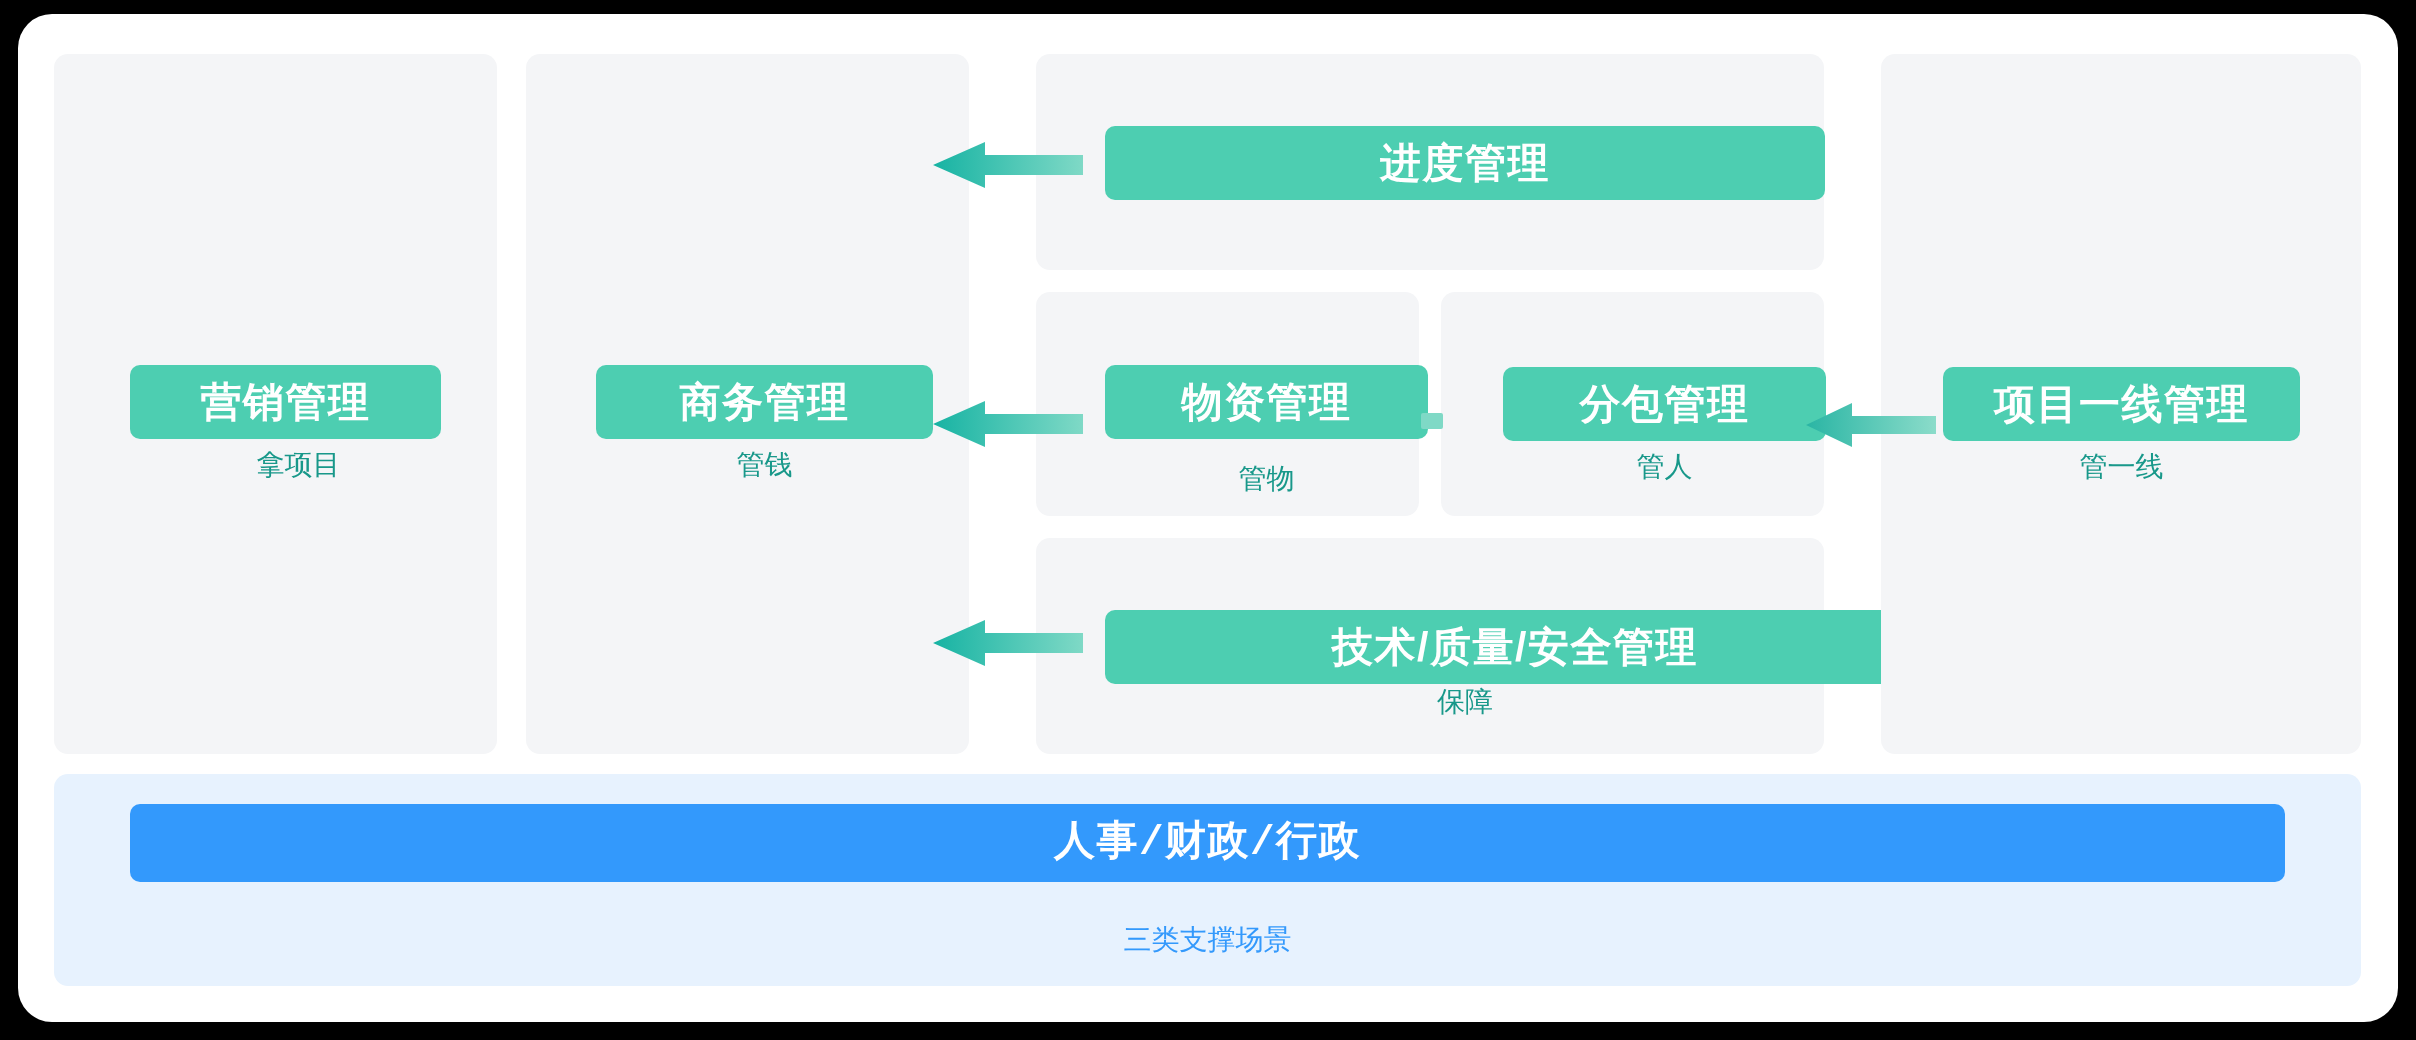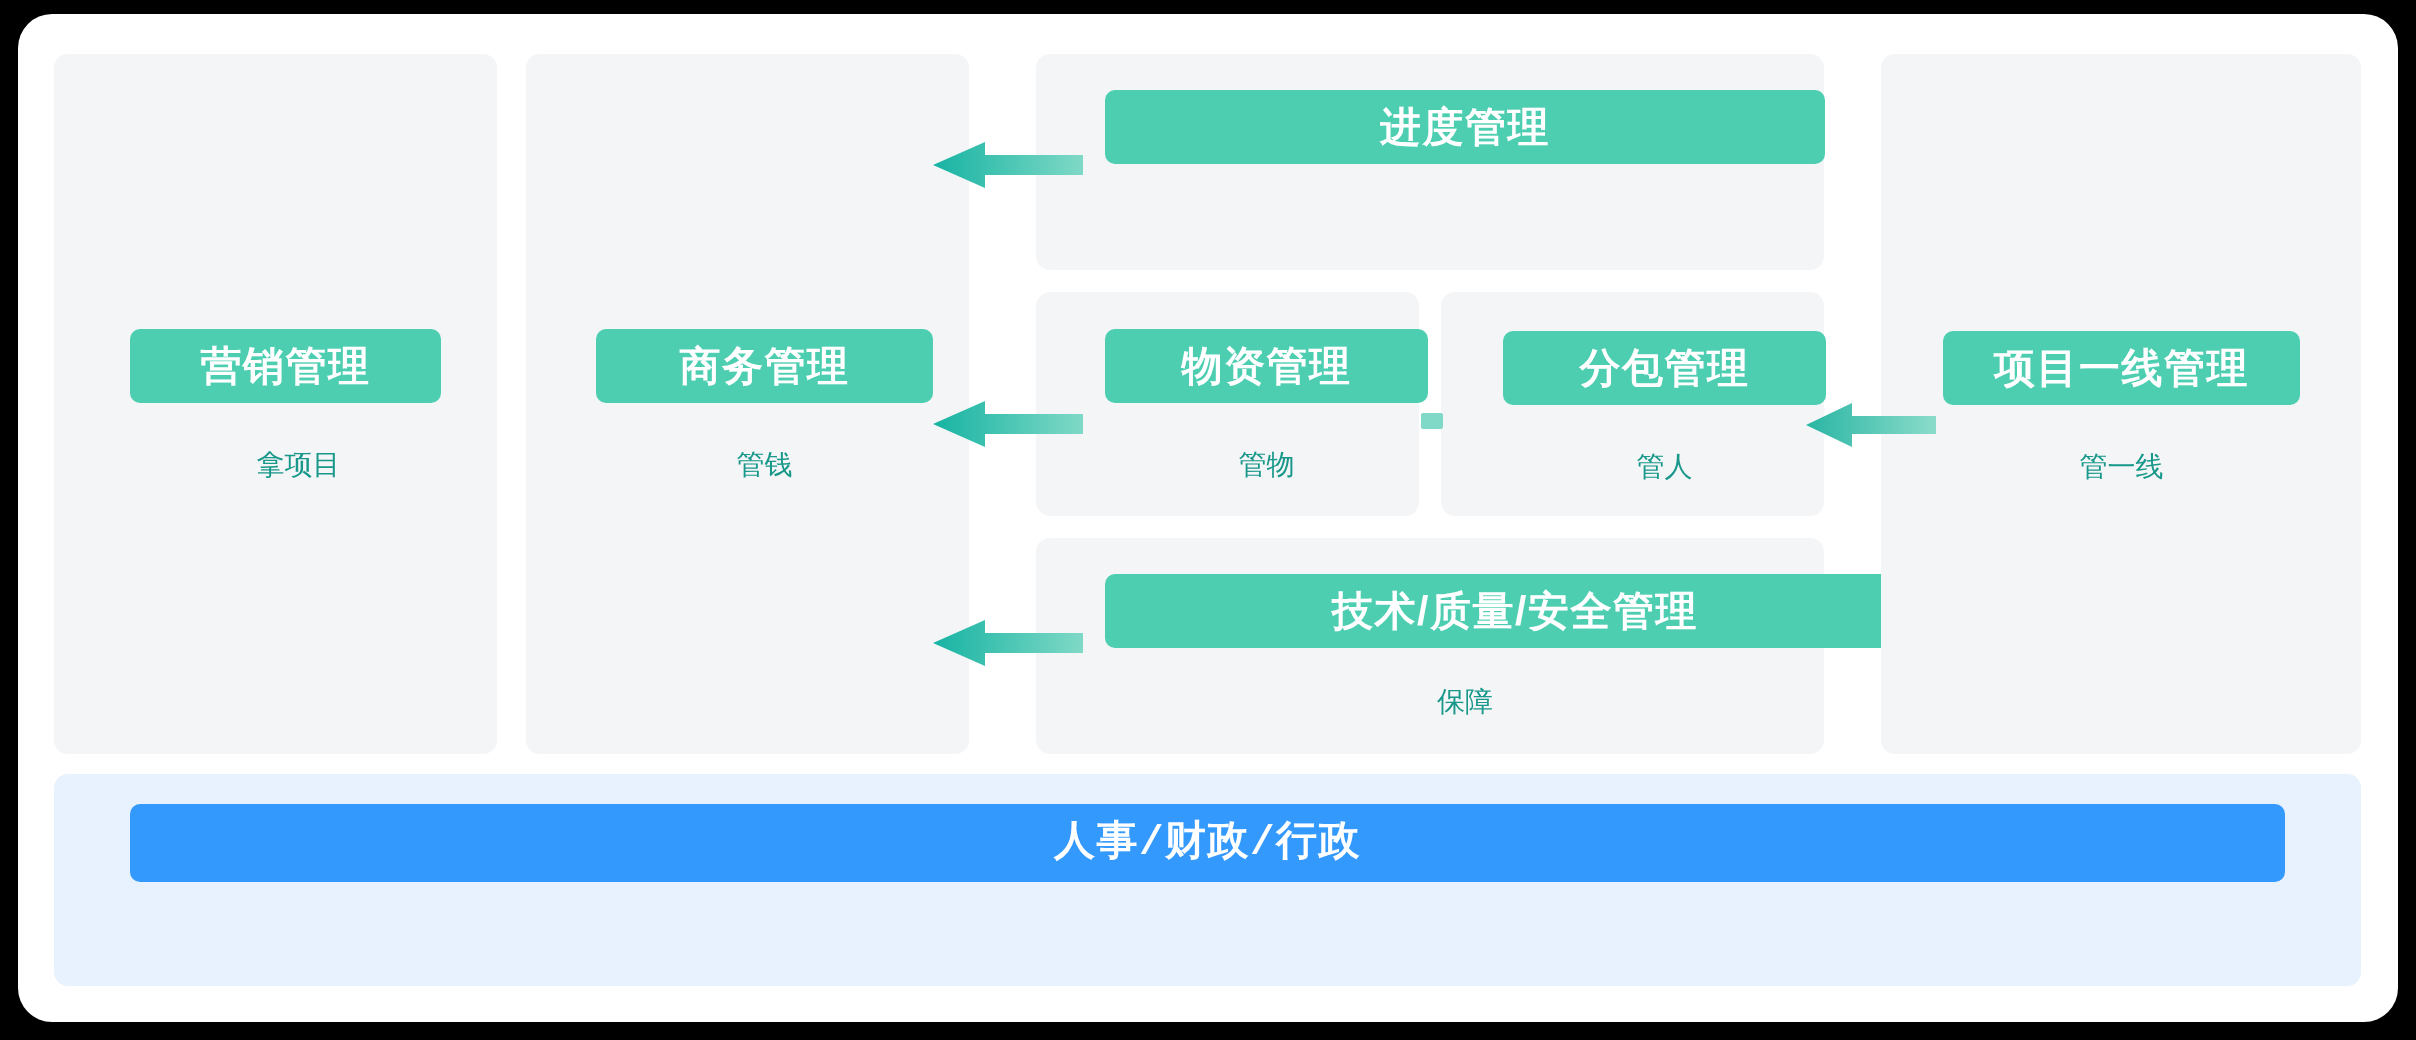--- a/index.html
+++ b/index.html
@@ -47,20 +47,21 @@
     border-radius: 10px;
     display: flex;
     align-items: center;
     justify-content: center;
     color: #ffffff;
     font-size: 41px;
     font-weight: 700;
     letter-spacing: 1.5px;
     line-height: 1;
     white-space: nowrap;
+    margin-top: 36px;
   }
 
   
   .caption {
     position: absolute;
     color: #18988a;
     font-size: 28px;
     font-weight: 400;
     text-align: center;
     line-height: 1;
@@ -154,21 +155,21 @@
         <path d="M150,13 L52,13 L52,0 L0,23 L52,46 L52,33 L150,33 Z" fill="url(#gradDark1)"></path>
       </svg>
     </div>
 
     <div class="panel" style="left:1018px; top:278px; width:383px; height:224px;"></div>
 
     <div class="pill" style="left:1087px; top:315px; width:323px; height:74px;">
       <span>物资管理</span>
     </div>
 
-    <div class="caption" style="left:1087px; top:437px; width:323px;">
+    <div class="caption" style="left:1087px; top:451px; width:323px;">
       <span>管物</span>
     </div>
 
     <div class="arrow" style="left:915px; top:387px; width:150px; height:46px;">
       <svg width="150" height="46" viewBox="0 0 150 46">
         <defs>
           <linearGradient id="gradDark2" x1="1" y1="0" x2="0" y2="0">
             <stop offset="0%" stop-color="#7fd9c6"></stop>
             <stop offset="100%" stop-color="#17b3a3"></stop>
           </linearGradient>
@@ -232,15 +233,18 @@
         <path d="M130,13 L46,13 L46,0 L0,22 L46,44 L46,31 L130,31 Z" fill="url(#gradLight1)"></path>
       </svg>
     </div>
 
     <div class="support-band" style="left:36px; top:760px; width:2307px; height:212px;"></div>
 
     <div class="support-bar" style="left:112px; top:790px; width:2155px; height:78px;">
       <span>人事/财政/行政</span>
     </div>
 
+    <div class="support-caption" style="left:112px; top:912px; width:2155px;">
+      <span>三类支撑场景</span>
+    </div>
 
   </div>
 </div>
 
 </body></html>

